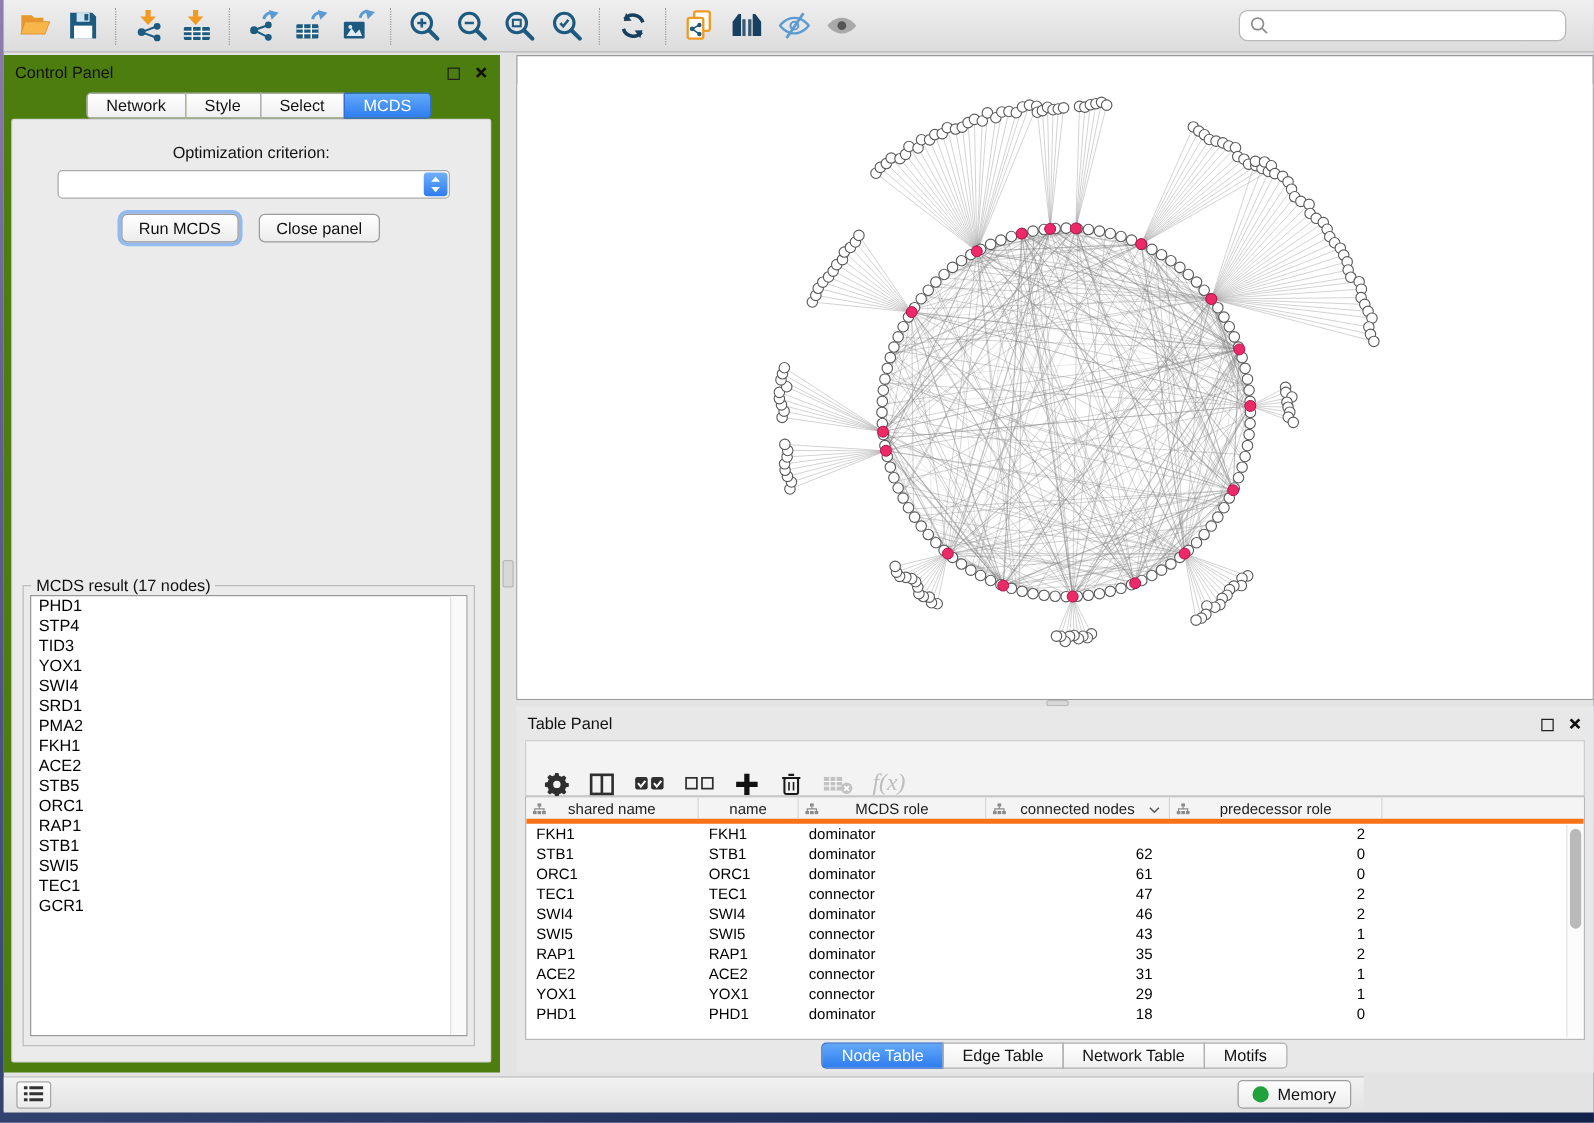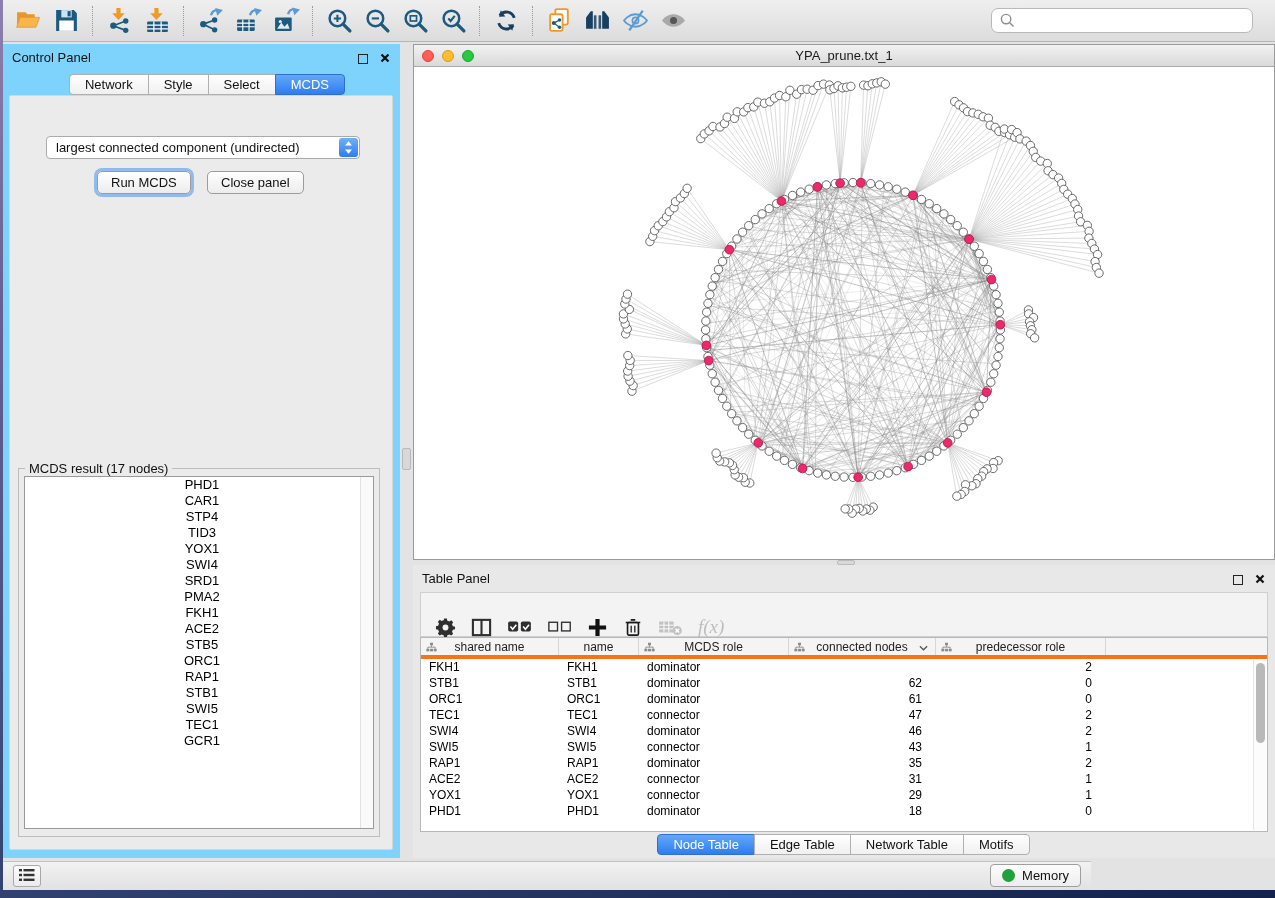--- a/index.html
+++ b/index.html
@@ -17,21 +17,21 @@
   .tb-btn { width:38px; height:36px; border:none; background:transparent; display:flex;
     align-items:center; justify-content:center; cursor:pointer; }
   .tb-btn svg { width:27px; height:27px; }
   .tb-sep { width:0; height:30px; border-left:1px dotted #9a9a9a; margin:0 7px; }
   .search-wrap { margin-left:auto; margin-right:22px; width:262px; height:25px; background:#fff;
     border:1px solid #b9b9b9; border-radius:7px; display:flex; align-items:center; padding:0 8px; }
   .search-wrap input { border:none; outline:none; flex:1; font-size:13px; background:transparent; min-width:0; }
   .search-ic { display:flex; margin-right:5px; }
 
   
-  #control-panel { position:absolute; left:0; top:44px; width:397px; height:814px; background:#7dd3fc; }
+  #control-panel { position:absolute; left:0; top:44px; width:397px; height:814px; background:#4d7c0f; }
   .panel-title { position:absolute; left:9px; top:6px; font-size:13px; color:#111; }
   .panel-btns { position:absolute; right:10px; top:7px; display:flex; gap:12px; align-items:center; }
   .float-ic { width:10px; height:10px; border:1.5px solid #222; display:inline-block; }
   .icon-btn { background:none; border:none; cursor:pointer; display:flex; align-items:center; }
 
   .cp-tabs { position:absolute; top:30px; left:0; right:0; display:flex; justify-content:center; z-index:2;margin-left:12px; }
   .ptab { height:21px; padding:0 15px; font-size:13px; color:#111; background:linear-gradient(#ffffff,#f0f0f0);
     border:1px solid #b0b0b0; margin-left:-1px; cursor:pointer; }
   .ptab:first-child { border-radius:4px 0 0 4px; }
   .ptab:last-child { border-radius:0 4px 4px 0; }
@@ -46,21 +46,21 @@
   .cp-stepper { position:absolute; right:1px; top:1px; bottom:1px; width:19px; border-radius:3px;
     background:linear-gradient(#6fb0fa,#2e7df0); display:flex; align-items:center; justify-content:center; }
   .cp-buttons { position:absolute; top:75px; left:0; right:0; }
   .btn { position:absolute; height:23px; font-size:13px; color:#111; padding:0 13px;
     background:linear-gradient(#ffffff,#ececec); border:1px solid #9c9c9c; border-radius:5px; cursor:pointer; }
   .btn.focus-ring { box-shadow:0 0 0 3px rgba(110,165,240,.7); }
   #run-btn { left:87px; }
   #closepanel-btn { left:197px; }
 
   .result-box { position:absolute; left:8px; right:12px; top:372px; bottom:12px;
-    border:1px solid #bdbdbd;text-align:center; }
+    border:1px solid #bdbdbd; }
   .result-legend { position:absolute; top:-8px; left:6px; background:#ebebeb; padding:0 4px;
     font-size:13px; color:#111; }
   .mcds-list { position:absolute; left:5px; right:5px; top:7px; bottom:7px; background:#fff;
     border:1px solid #9a9a9a; overflow:hidden; }
   .mcds-item { font-size:13px; line-height:16px; padding-left:6px; color:#000; }
   .mcds-scroll { position:absolute; top:1px; bottom:1px; right:1px; width:13px; background:#fafafa;
     border-left:1px solid #e2e2e2; }
 
   
   #v-splitter { position:absolute; left:397px; top:44px; width:13px; height:814px; background:#e3e3e3; cursor:col-resize; }
@@ -280,38 +280,37 @@
             </svg></span>
         </button>
     </div>
     <div class="cp-tabs">
         <button class="ptab">Network</button>
         <button class="ptab">Style</button>
         <button class="ptab">Select</button>
         <button class="ptab sel">MCDS</button>
       </div>
     <div class="cp-body">
+      <div class="opt-label">Optimization criterion:</div>
       <div class="cp-select">
-        <span class="sel-text">largest connected component (undirected)</span>
         <span class="cp-stepper">
           <svg width="9" height="15" viewBox="0 0 9 15">
               <path d="M4.5 1.2L8 5.4H1z" fill="#fff"></path>
               <path d="M4.5 13.8L1 9.6h7z" fill="#fff"></path>
             </svg>
         </span>
       </div>
       <div class="cp-buttons">
         <button class="btn focus-ring" id="run-btn">Run MCDS</button>
         <button class="btn" id="closepanel-btn">Close panel</button>
       </div>
       <div class="result-box">
         <span class="result-legend">MCDS result (17 nodes)</span>
         <div class="mcds-list">
             <div class="mcds-item">PHD1</div>
-            <div class="mcds-item">CAR1</div>
             <div class="mcds-item">STP4</div>
             <div class="mcds-item">TID3</div>
             <div class="mcds-item">YOX1</div>
             <div class="mcds-item">SWI4</div>
             <div class="mcds-item">SRD1</div>
             <div class="mcds-item">PMA2</div>
             <div class="mcds-item">FKH1</div>
             <div class="mcds-item">ACE2</div>
             <div class="mcds-item">STB5</div>
             <div class="mcds-item">ORC1</div>
@@ -324,26 +323,20 @@
         <div class="mcds-scroll" style="right:6px;top:8px;bottom:8px;"></div>
       </div>
     </div>
   </div>
 
   <div id="v-splitter">
       <div class="grip"></div>
     </div>
 
   <div id="network-window">
-    <div class="nw-titlebar">
-      <span class="tl red"></span>
-      <span class="tl yellow"></span>
-      <span class="tl green"></span>
-      <span class="nw-title">YPA_prune.txt_1</span>
-    </div>
     <div class="nw-canvas">
       <svg viewBox="0 0 862 494" preserveAspectRatio="xMidYMid meet">
           <line x1="315.9" y1="183.4" x2="576.9" y2="320.2" stroke="#8a8a8a" stroke-width="0.75" opacity="0.4"></line>
           <line x1="315.9" y1="183.4" x2="586.4" y2="242.6" stroke="#8a8a8a" stroke-width="0.75" opacity="0.4"></line>
           <line x1="315.9" y1="183.4" x2="393.4" y2="123.5" stroke="#8a8a8a" stroke-width="0.75" opacity="0.4"></line>
           <line x1="315.9" y1="183.4" x2="293.3" y2="244.1" stroke="#8a8a8a" stroke-width="0.75" opacity="0.4"></line>
           <line x1="315.9" y1="183.4" x2="317.3" y2="346.8" stroke="#8a8a8a" stroke-width="0.75" opacity="0.4"></line>
           <line x1="315.9" y1="183.4" x2="295.3" y2="295.2" stroke="#8a8a8a" stroke-width="0.75" opacity="0.4"></line>
           <line x1="315.9" y1="183.4" x2="449.4" y2="411.7" stroke="#8a8a8a" stroke-width="0.75" opacity="0.4"></line>
           <line x1="315.9" y1="183.4" x2="300.2" y2="215.3" stroke="#8a8a8a" stroke-width="0.75" opacity="0.4"></line>

